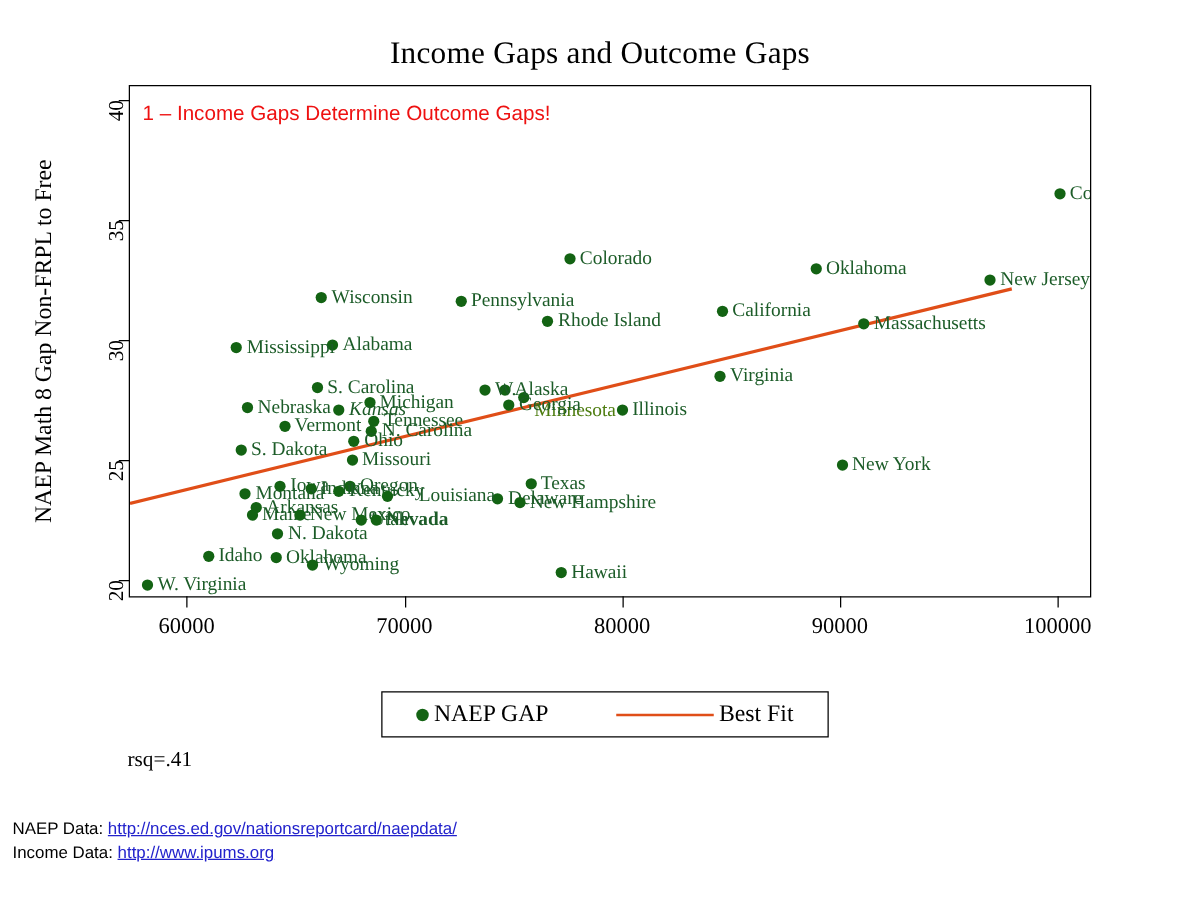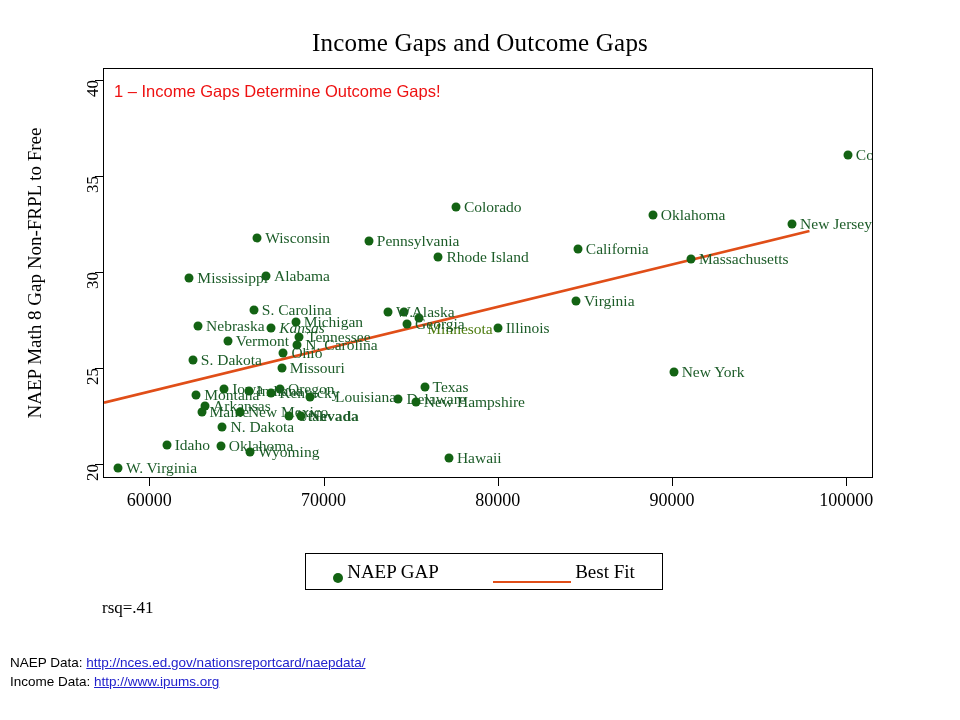--- a/index.html
+++ b/index.html
@@ -78,21 +78,21 @@
 
   
   #fit-line{position:absolute;left:0;top:0;width:100%;height:100%;overflow:visible;}
 
   
   #legend{
     position:absolute;left:305px;top:553px;width:356px;height:35px;
     border:1px solid #000;background:#fff;
     display:flex;align-items:center;justify-content:space-around;
   }
-  .legend-entry{display:flex;align-items:flex-end;gap:4px;}
+  .legend-entry{display:flex;align-items:center;gap:4px;}
   .legend-dot{width:10px;height:10px;border-radius:50%;background:#136313;display:block;}
   .legend-line{width:78px;height:0;border-top:2.5px solid #e04e18;display:block;}
   .legend-text{font-family:"Liberation Serif", serif;font-size:19px;color:#000;}
 
   
   #rsq{
     position:absolute;left:102px;top:598px;
     font-family:"Liberation Serif", serif;font-size:17px;color:#000;
   }
 

